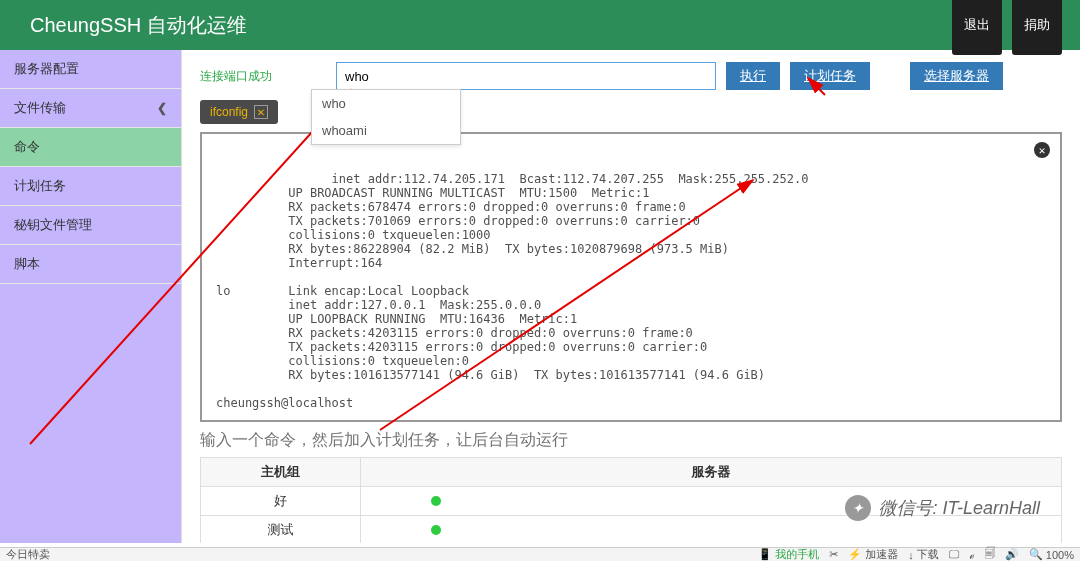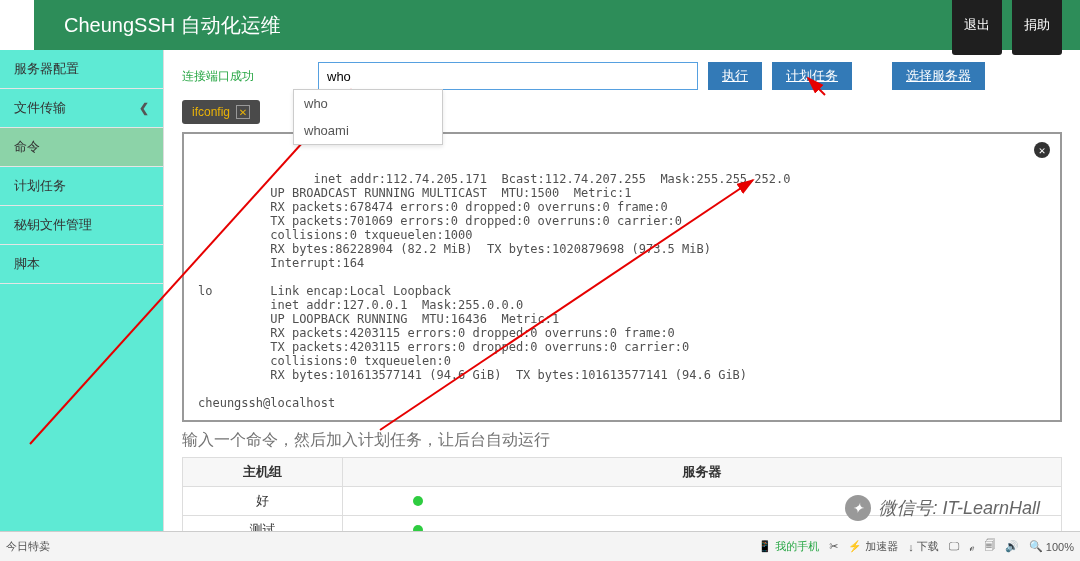--- a/index.html
+++ b/index.html
@@ -1,22 +1,22 @@
 <!DOCTYPE html>
 <html><head>
 <meta charset="utf-8">
 <style>
 *{box-sizing:border-box;margin:0;padding:0;}
 body{font-family:"Microsoft YaHei",Arial,sans-serif;font-size:13px;color:#333;background:#fff;width:1080px;height:561px;overflow:hidden;position:relative;}
-.header{background:#2D8D59;height:50px;display:flex;align-items:center;justify-content:space-between;padding:0 18px 0 30px;margin-left:34px;}
+.header{background:#2D8D59;height:50px;display:flex;align-items:center;justify-content:space-between;padding:0 18px 0 30px;}
 .brand{color:#fff;font-size:20px;font-weight:400;}
 .header-right{display:flex;gap:10px;}
 .hdbtn{background:#1f1f1f;color:#fff;border:none;padding:21px 12px;font-size:13px;border-radius:3px;cursor:pointer;}
 .layout{display:flex;height:calc(100% - 50px - 18px);}
-.sidebar{width:164px;background:#5eead4;border-right:1px solid #ddd;}
+.sidebar{width:182px;background:#c4b5fd;border-right:1px solid #ddd;}
 .sb-item{padding:10px 14px;border-bottom:1px solid #e5e5e5;cursor:pointer;display:flex;justify-content:space-between;align-items:center;}
 .sb-item.active{background:#8cd3a8;}
 .chev{font-size:12px;color:#555;font-weight:bold;}
 .main{flex:1;padding:12px 18px;overflow:auto;position:relative;}
 .toprow{display:flex;align-items:center;gap:10px;}
 .status{color:#27a644;font-size:12px;margin-right:30px;font-weight:500;}
 .cmd-input{border:1px solid #56a0e0;height:28px;width:380px;padding:0 8px;font-size:13px;position:relative;}
 .cmd-wrap{position:relative;padding-left:24px;}
 .autocomplete{position:absolute;top:27px;left:-1px;width:150px;border:1px solid #ccc;background:#fff;z-index:20;box-shadow:0 2px 4px rgba(0,0,0,.1);}
 .ac-item{padding:6px 10px;cursor:pointer;color:#555;}
@@ -25,21 +25,21 @@
 .tagbar{margin-top:10px;}
 .tag{display:inline-flex;align-items:center;background:#4a4a4a;color:#eab308;padding:5px 10px;border-radius:3px;font-size:12px;}
 .tag-x{margin-left:6px;border:1px solid #999;width:14px;height:14px;display:inline-flex;align-items:center;justify-content:center;font-size:10px;cursor:pointer;}
 .terminal{border:2px solid #999;background:#fff;margin-top:8px;height:290px;padding:10px 14px;font-family:Consolas,Menlo,monospace;font-size:12px;color:#505050;position:relative;overflow:auto;white-space:pre;}
 .term-close{position:absolute;right:10px;top:8px;width:16px;height:16px;border-radius:50%;background:#333;color:#fff;font-size:11px;display:flex;align-items:center;justify-content:center;cursor:pointer;}
 .annot{color:#737373;font-size:16px;margin-top:8px;}
 .tbl{width:100%;border-collapse:collapse;margin-top:6px;}
 .tbl th,.tbl td{border:1px solid #ddd;padding:5px 8px;text-align:center;font-size:13px;margin-top:7px;}
 .tbl th{background:#f7f7f7;font-weight:bold;}
 .dot{display:inline-block;width:10px;height:10px;border-radius:50%;background:#2ecc40;}
-.statusbar{position:absolute;bottom:0;left:0;right:0;height:30px;background:#f4f4f4;border-top:1px solid #ccc;font-size:11px;color:#555;display:flex;align-items:center;padding:0 6px;}
+.statusbar{position:absolute;bottom:0;left:0;right:0;height:14px;background:#f4f4f4;border-top:1px solid #ccc;font-size:11px;color:#555;display:flex;align-items:center;padding:0 6px;}
 .sb-left{flex:0 0 auto;}
 .sb-right{margin-left:auto;display:flex;align-items:center;gap:10px;}
 .sb-ic{display:inline-flex;align-items:center;gap:3px;}
 .green{color:#27a644;}
 .arrow-overlay{position:absolute;top:0;left:0;width:100%;height:100%;pointer-events:none;z-index:5;}
 .wechat{position:absolute;right:40px;bottom:40px;display:flex;align-items:center;gap:8px;color:#666;font-size:18px;font-style:italic;z-index:30;}
 .wxicon{width:26px;height:26px;border-radius:50%;background:#999;display:inline-flex;align-items:center;justify-content:center;color:#fff;font-size:14px;}
 </style>
 </head>
 <body>

